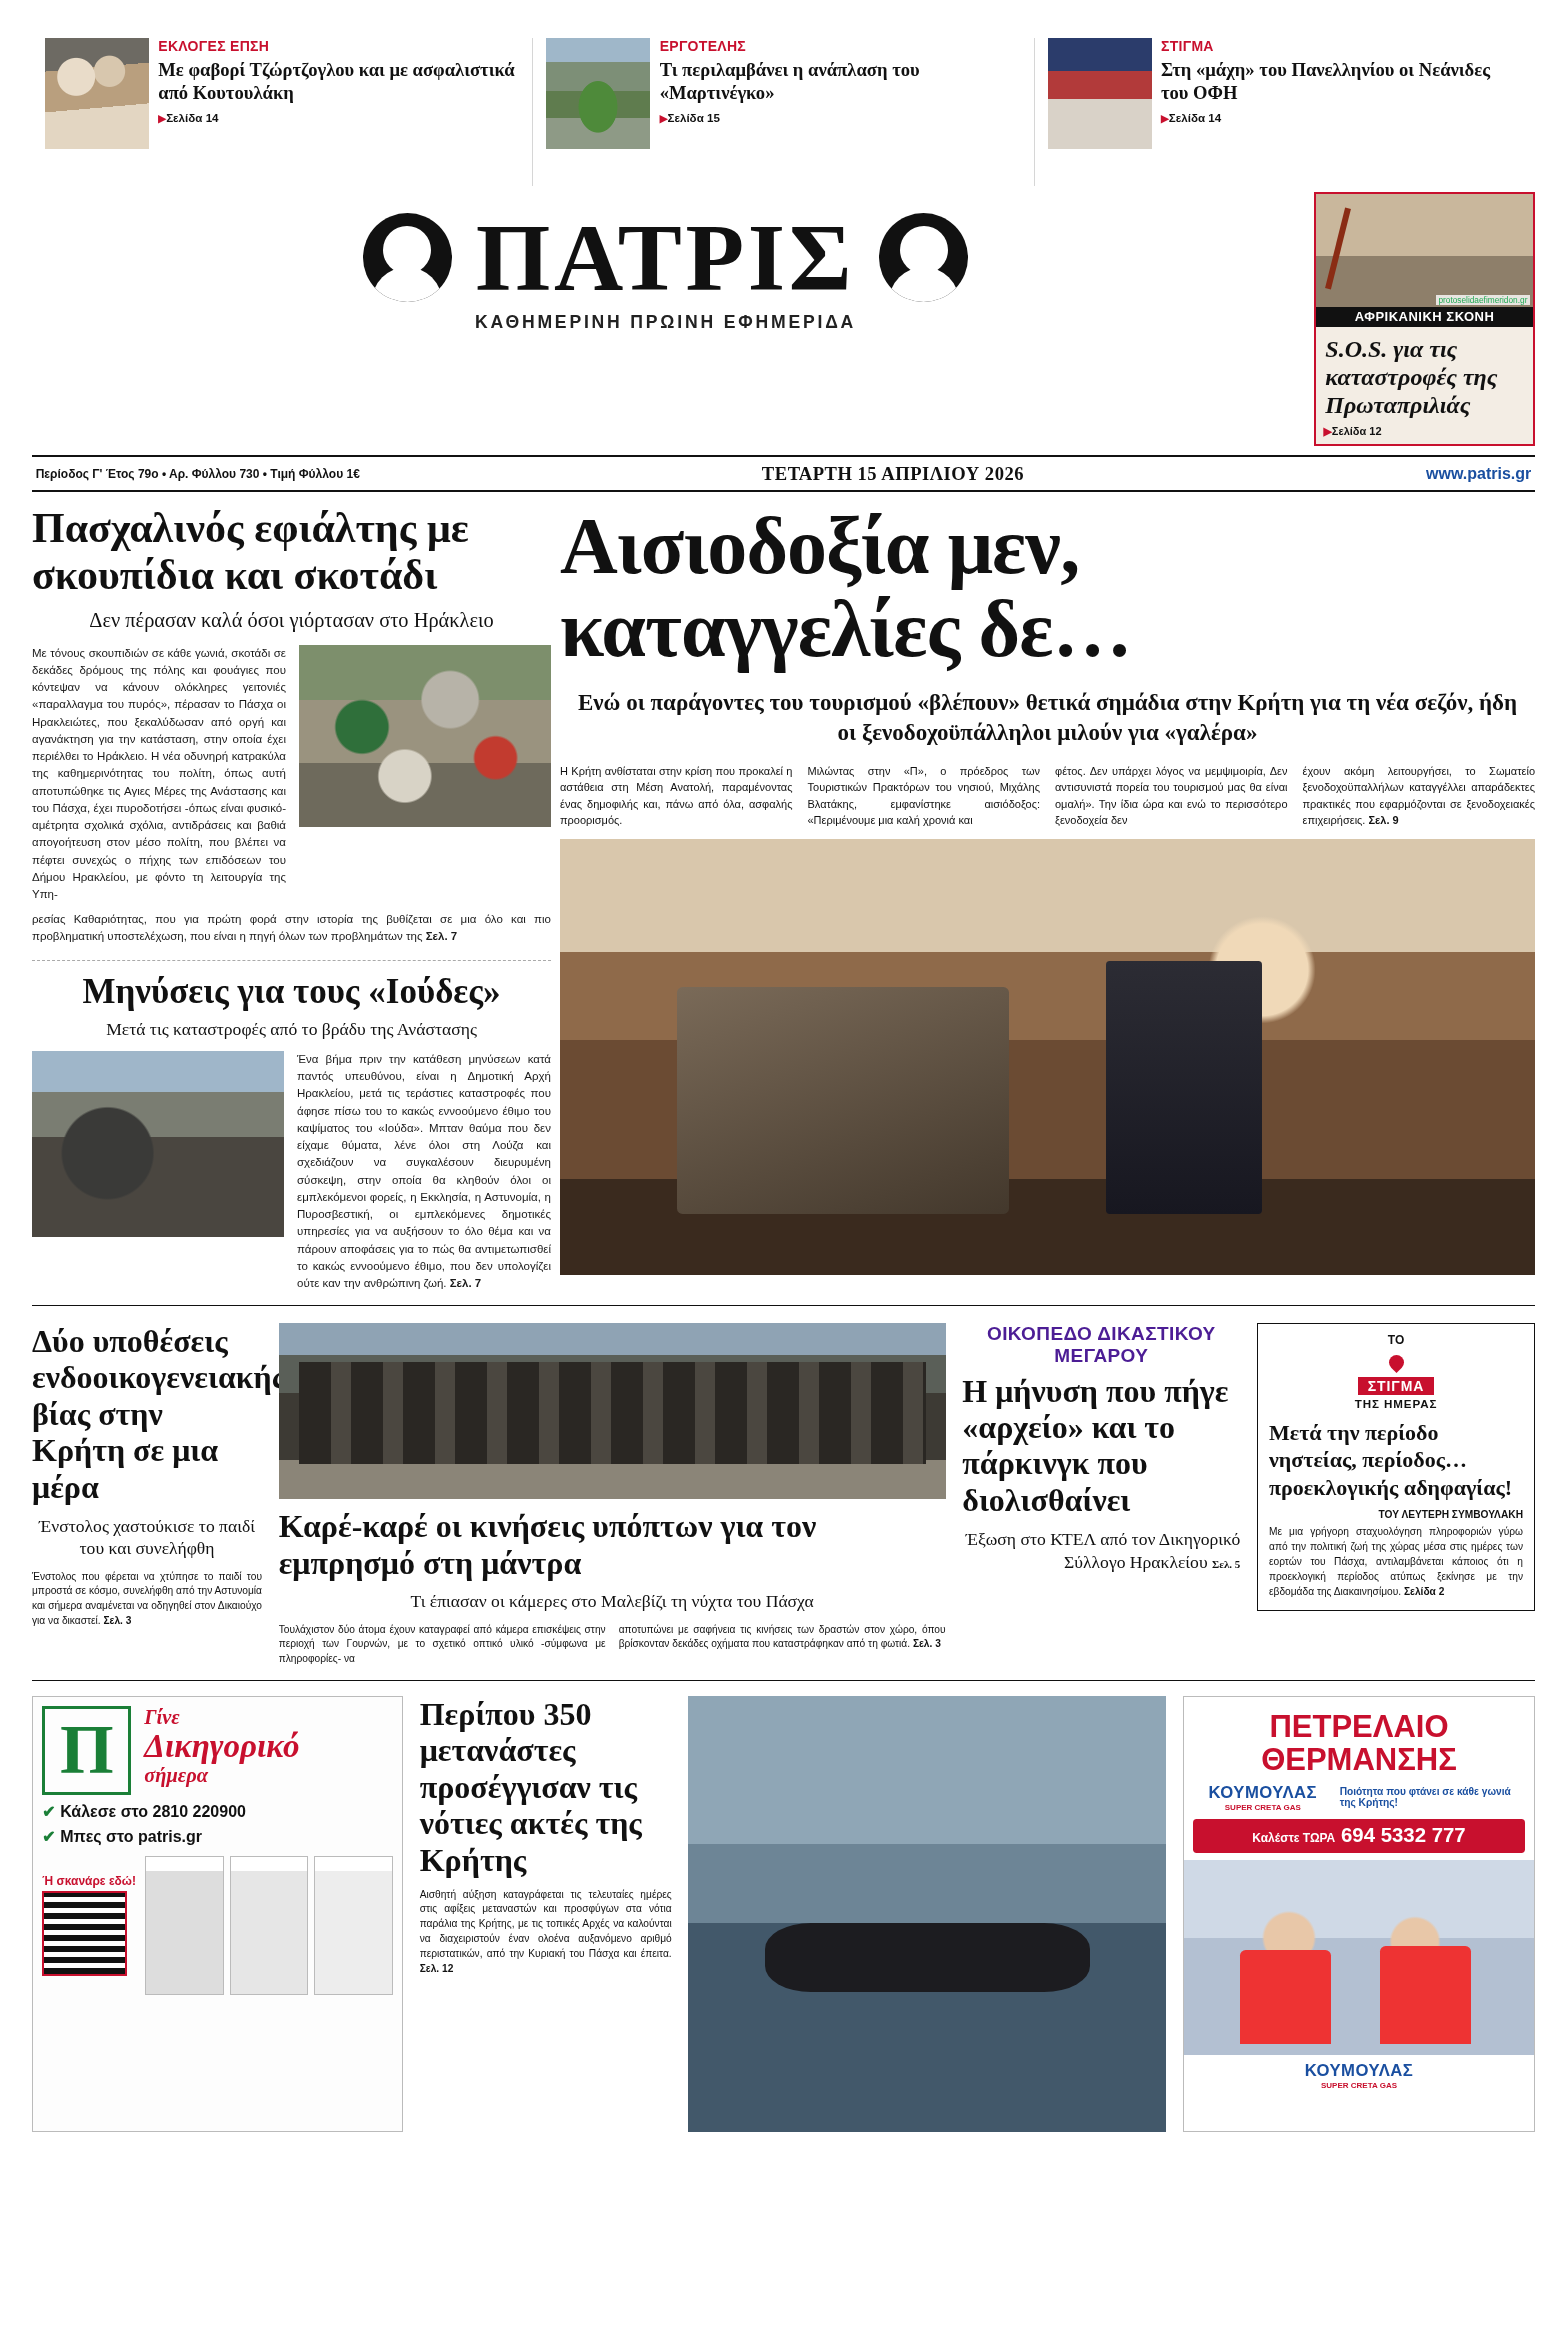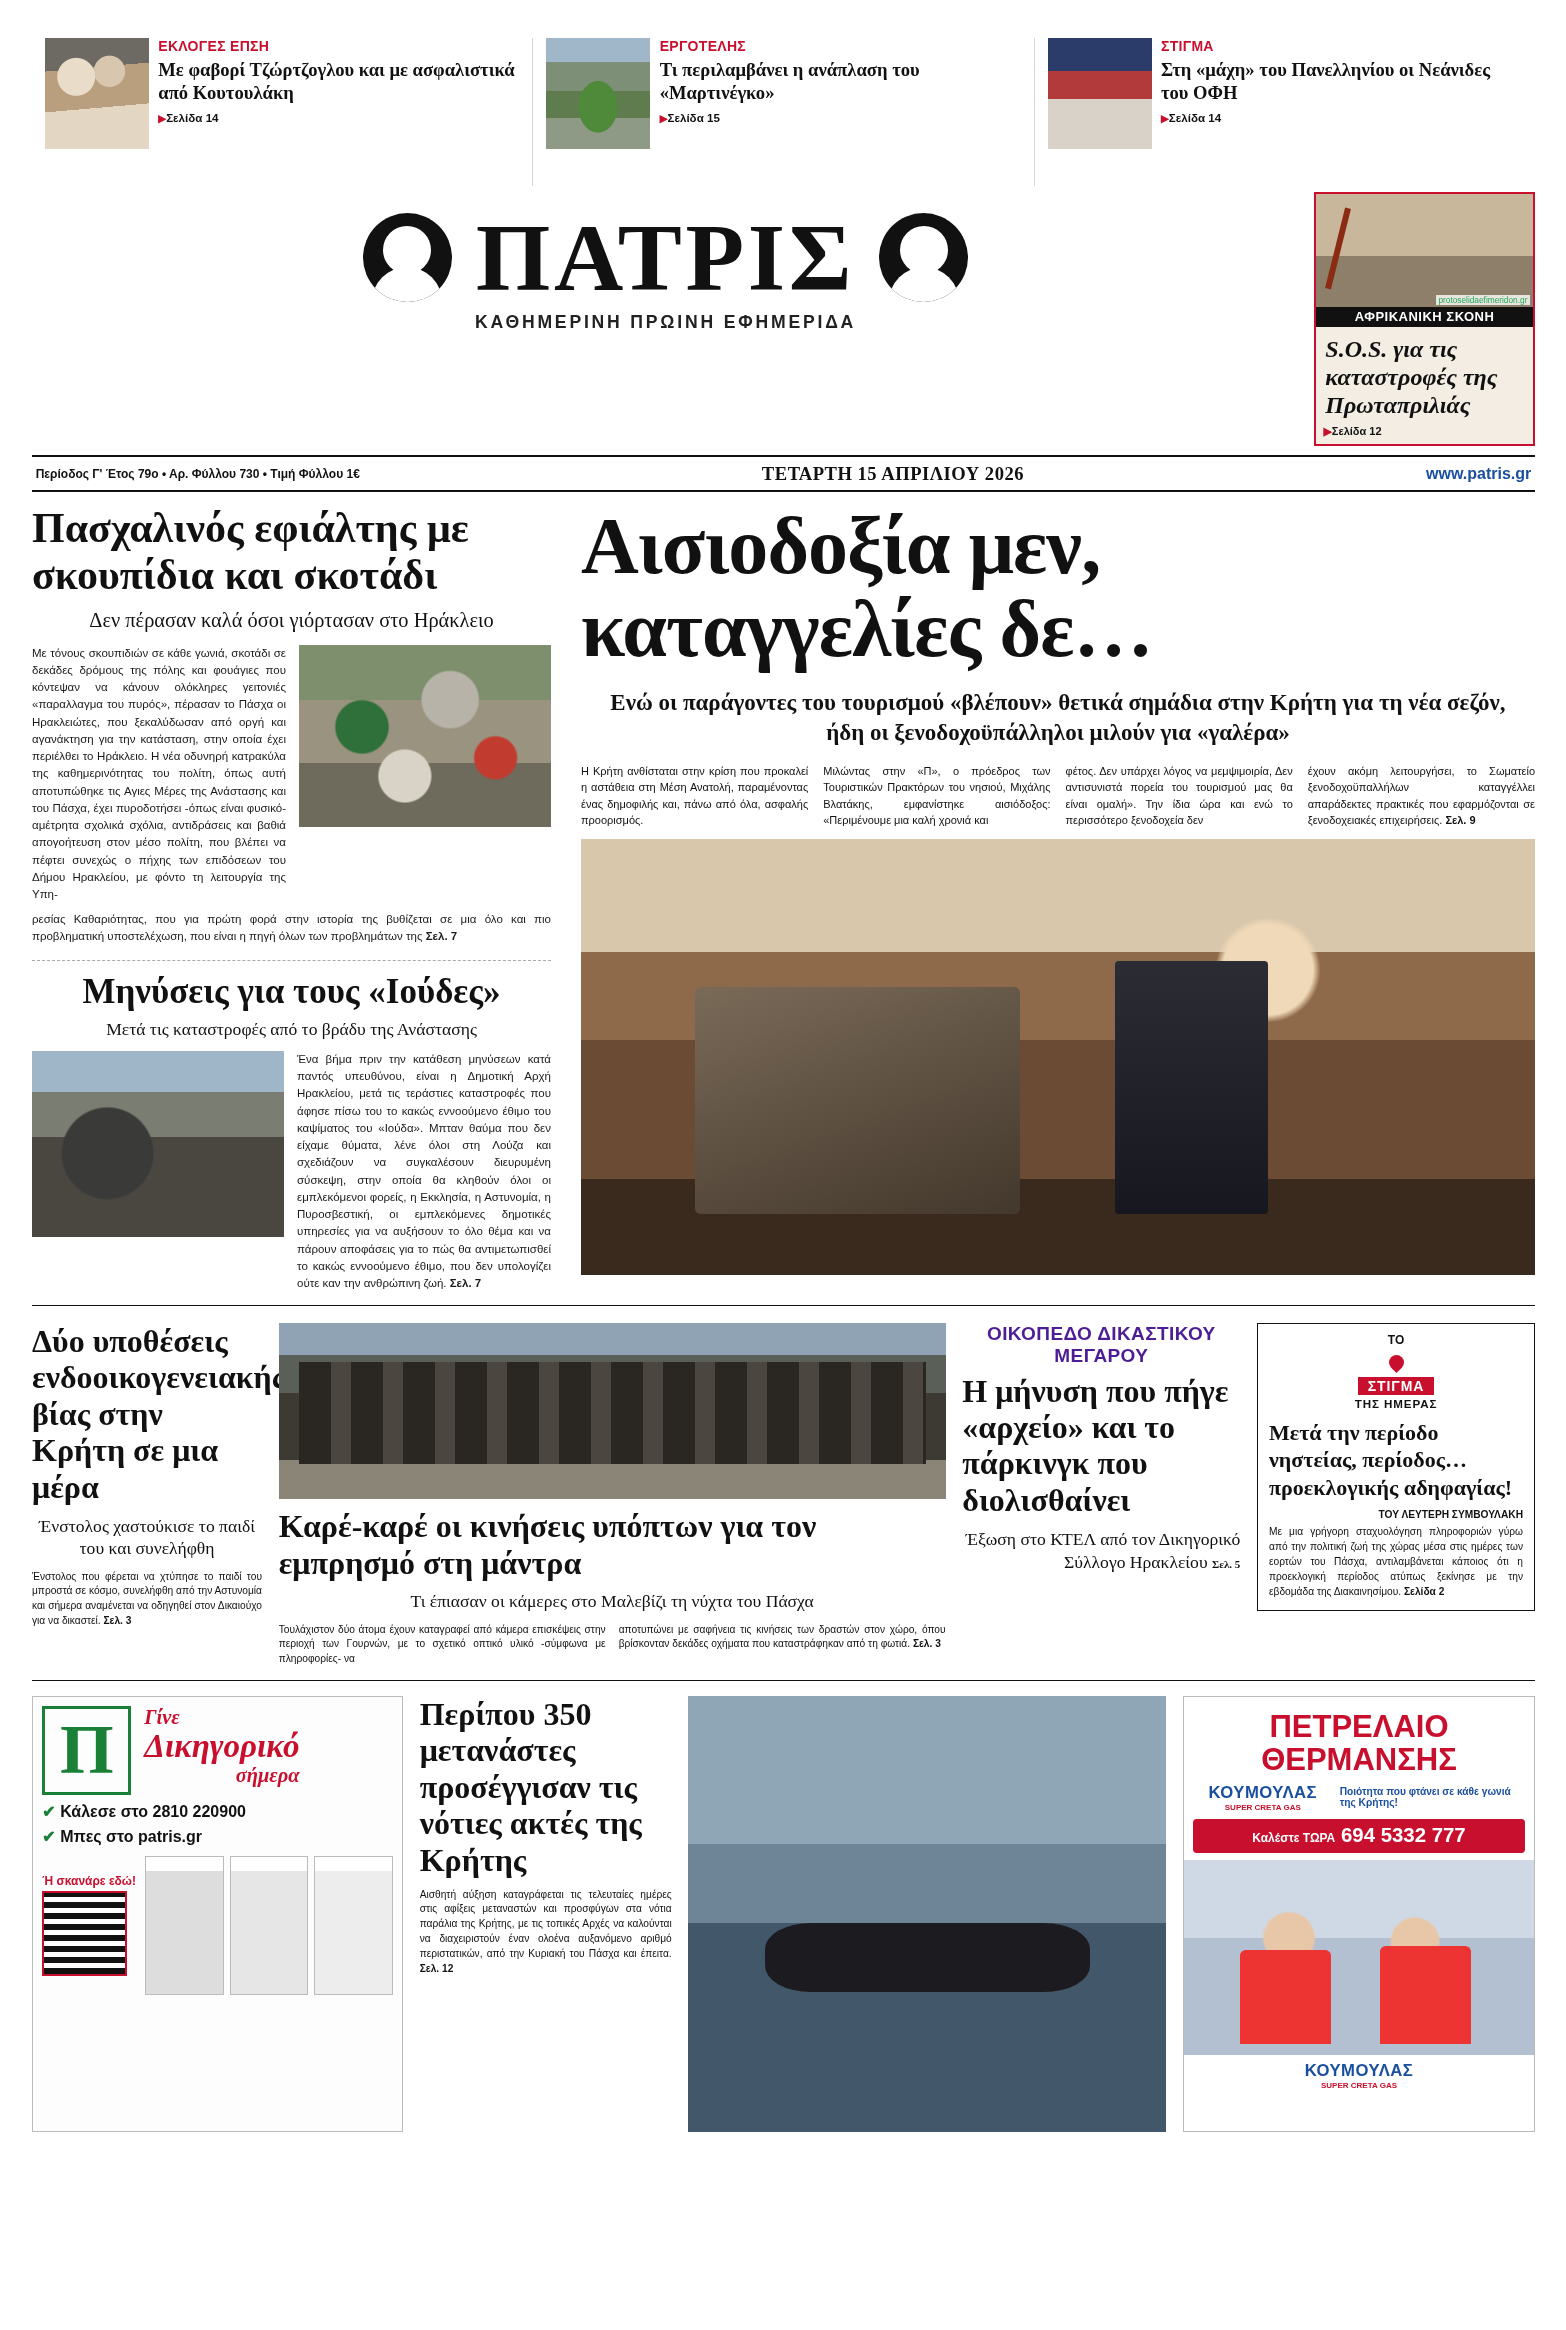--- a/index.html
+++ b/index.html
@@ -60,21 +60,21 @@
   .promo-page .arrow { color:#c8102e; }
 
   
   .inforule { border-top:2.8px solid #111; margin-top:9.3px; }
   .infobar { display:flex; align-items:center; justify-content:space-between; border-bottom:2.8px solid #111; padding:5.6px 3.7px; font-size:13px; }
   .info-left { font-weight:bold; font-size:12px; }
   .info-center { font-family:"Liberation Serif", serif; font-weight:bold; font-size:18.6px; letter-spacing:0.5px; }
   .info-right { font-weight:bold; font-size:16px; color:#1a4fa0; }
 
   
-  .main { display:flex; gap:30px; margin-top:13px; }
+  .main { display:flex; gap:9px; margin-top:13px; }
   .col-left { width:519px; flex:0 0 519px; }
   .col-right { flex:1; }
 
   h2.lead { font-family:"Liberation Serif", serif; font-weight:bold; font-size:42px; line-height:1.12; margin:0 0 9.3px; }
   .lead-sub { font-family:"Liberation Serif", serif; font-size:20.4px; text-align:center; margin:5.6px 0 13px; }
   .body-text { font-size:11.5px; line-height:1.5; text-align:justify; color:#1a1a1a; }
   .body-text b { font-weight:bold; }
 
   .flow { display:flex; gap:13px; }
   .flow .txt { flex:1; }
@@ -328,21 +328,21 @@
   <div class="solidrule"></div>
 
   <div class="band4">
 
     <div class="ad-sub">
       <div style="display:flex; gap:13px; align-items:flex-start">
         <div class="ad-pi">Π</div>
         <div>
           <div class="ad-ginew">Γίνε</div>
           <div class="ad-big">Δικηγορικό</div>
-          <div class="ad-ginew" style="text-align:right">σήμερα</div>
+          <div class="ad-ginew" style="text-align:left">σήμερα</div>
         </div>
       </div>
       <div class="ad-check"><span class="tick">✔</span> <span>Κάλεσε στο 2810 220900</span></div>
       <div class="ad-check"><span class="tick">✔</span> <span>Μπες στο patris.gr</span></div>
       <div style="display:flex; gap:9.3px; align-items:center; margin-top:9.3px">
         <div>
           <div style="color:#c8102e; font-weight:bold; font-size:12px; margin-bottom:3.7px">Ή σκανάρε εδώ!</div>
           <div class="ad-qr"></div>
         </div>
         <div style="flex:1; display:flex; gap:5.6px">

